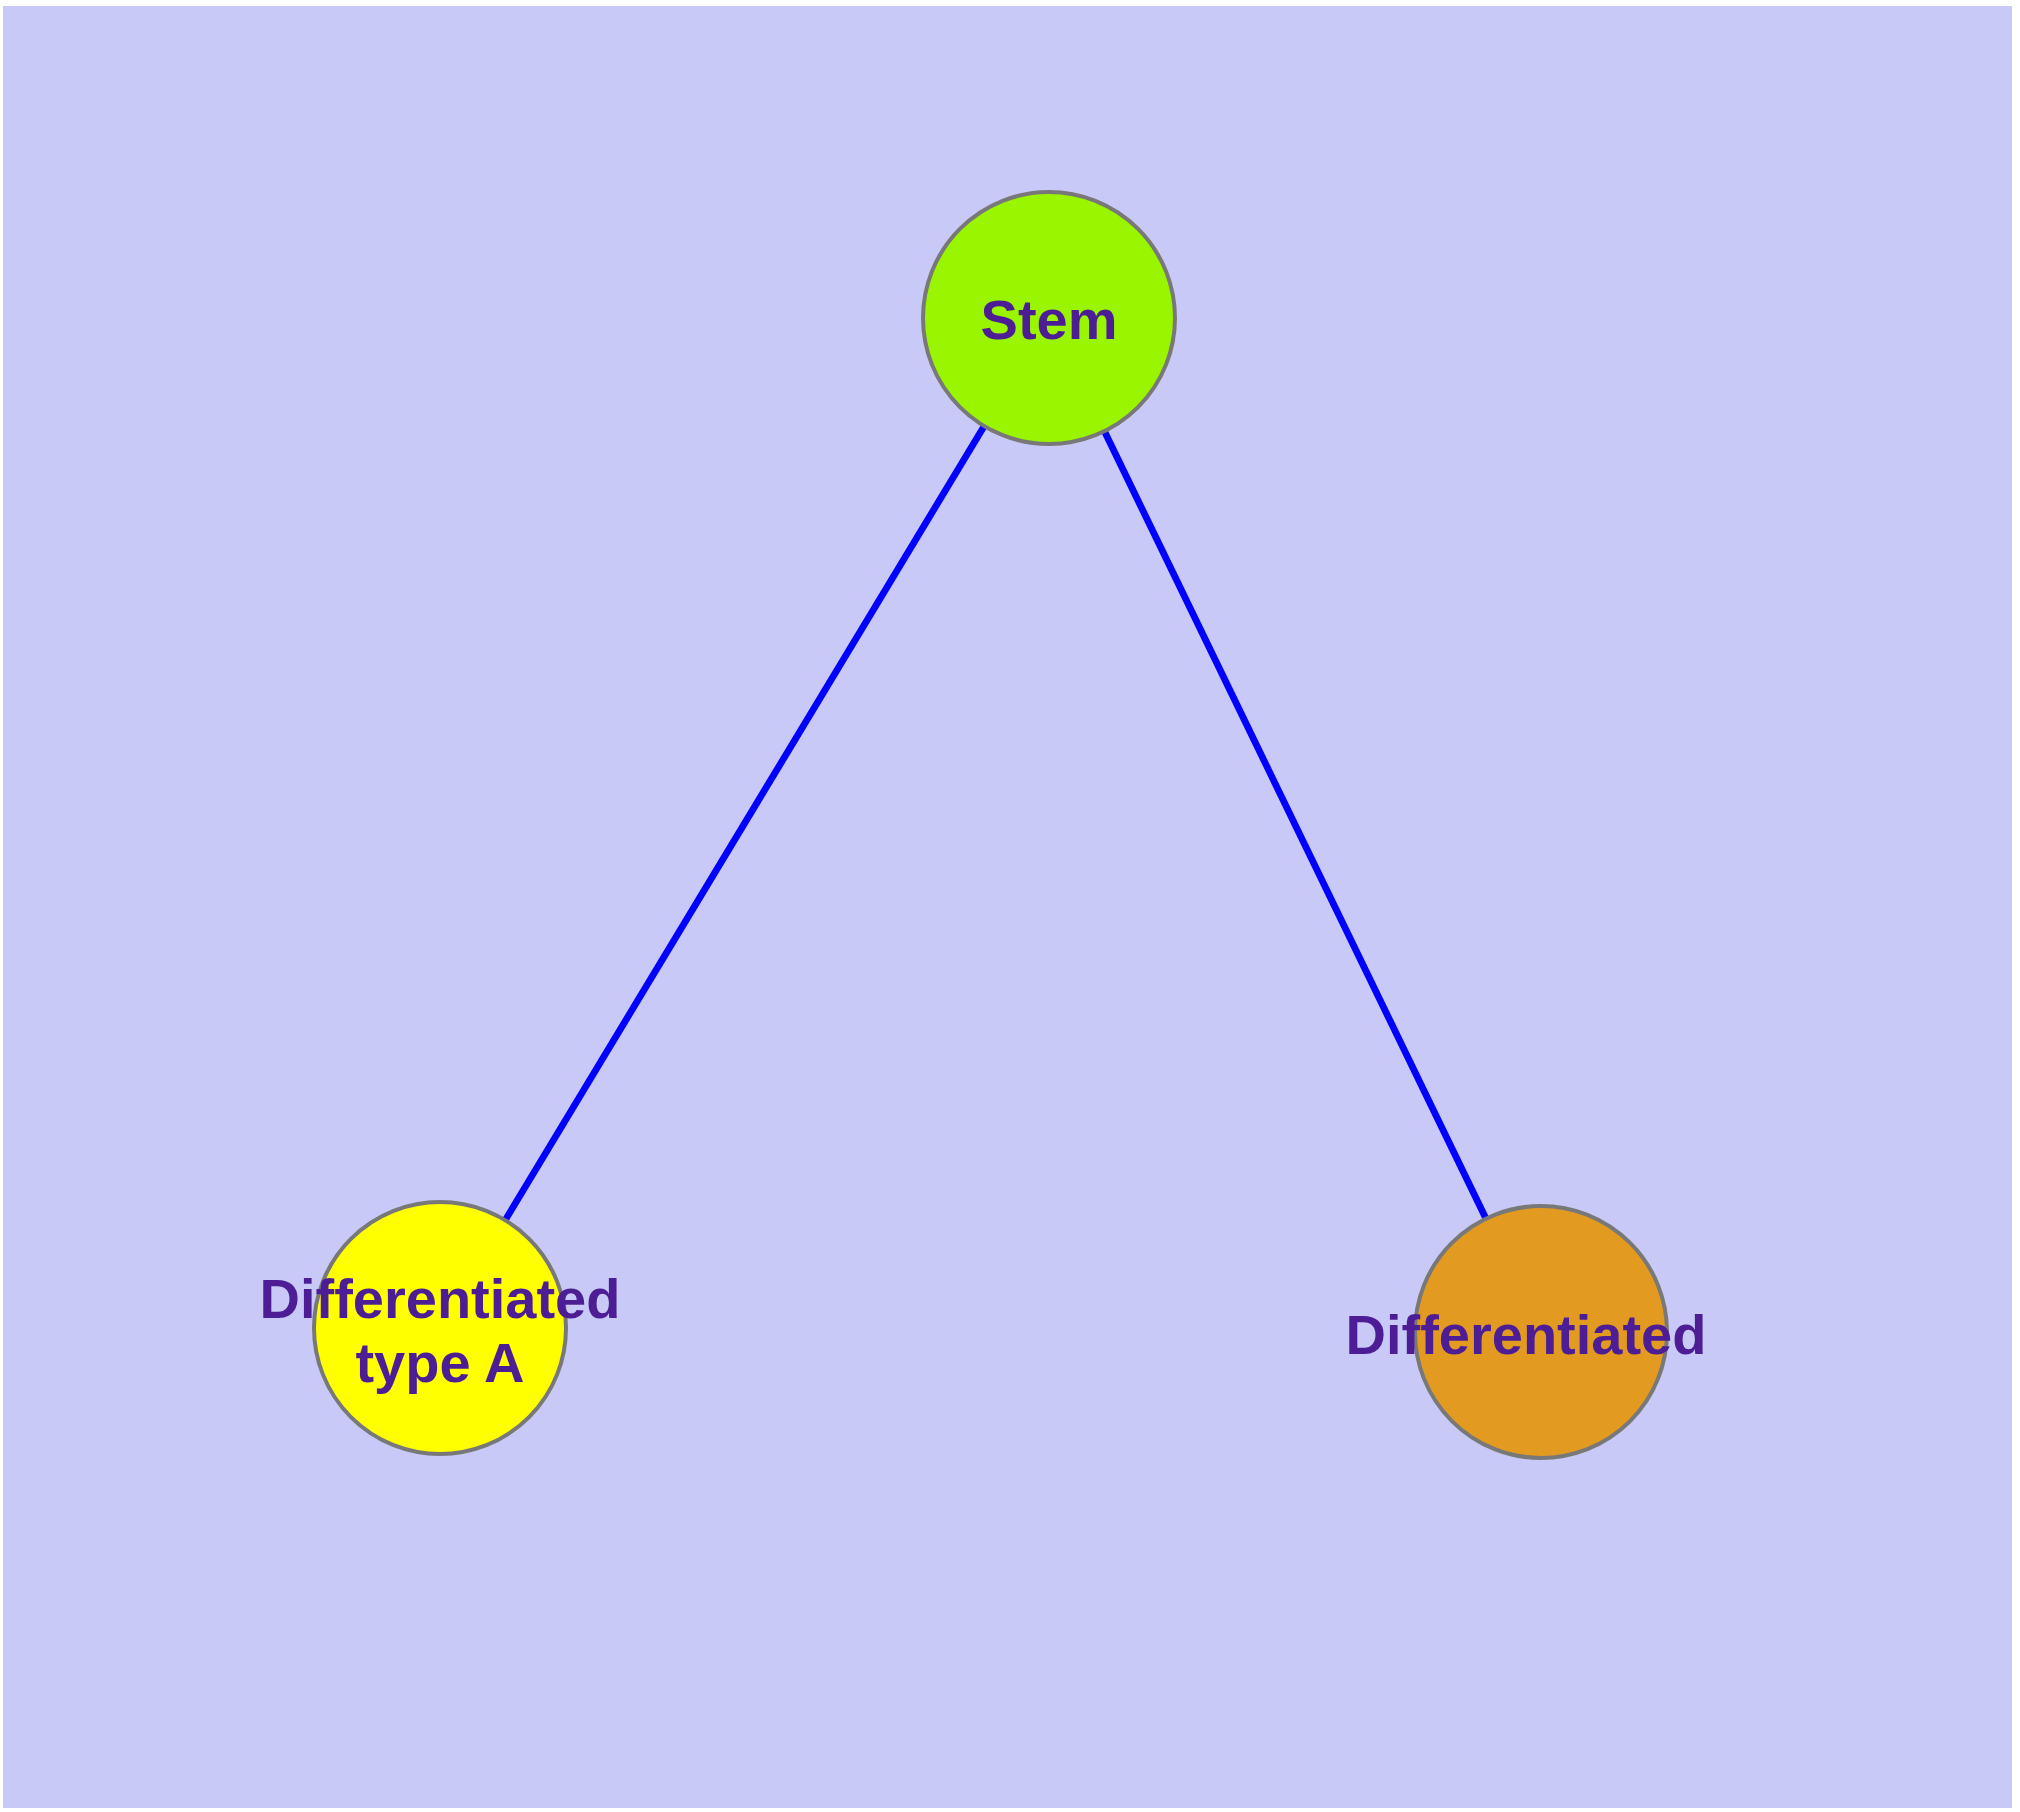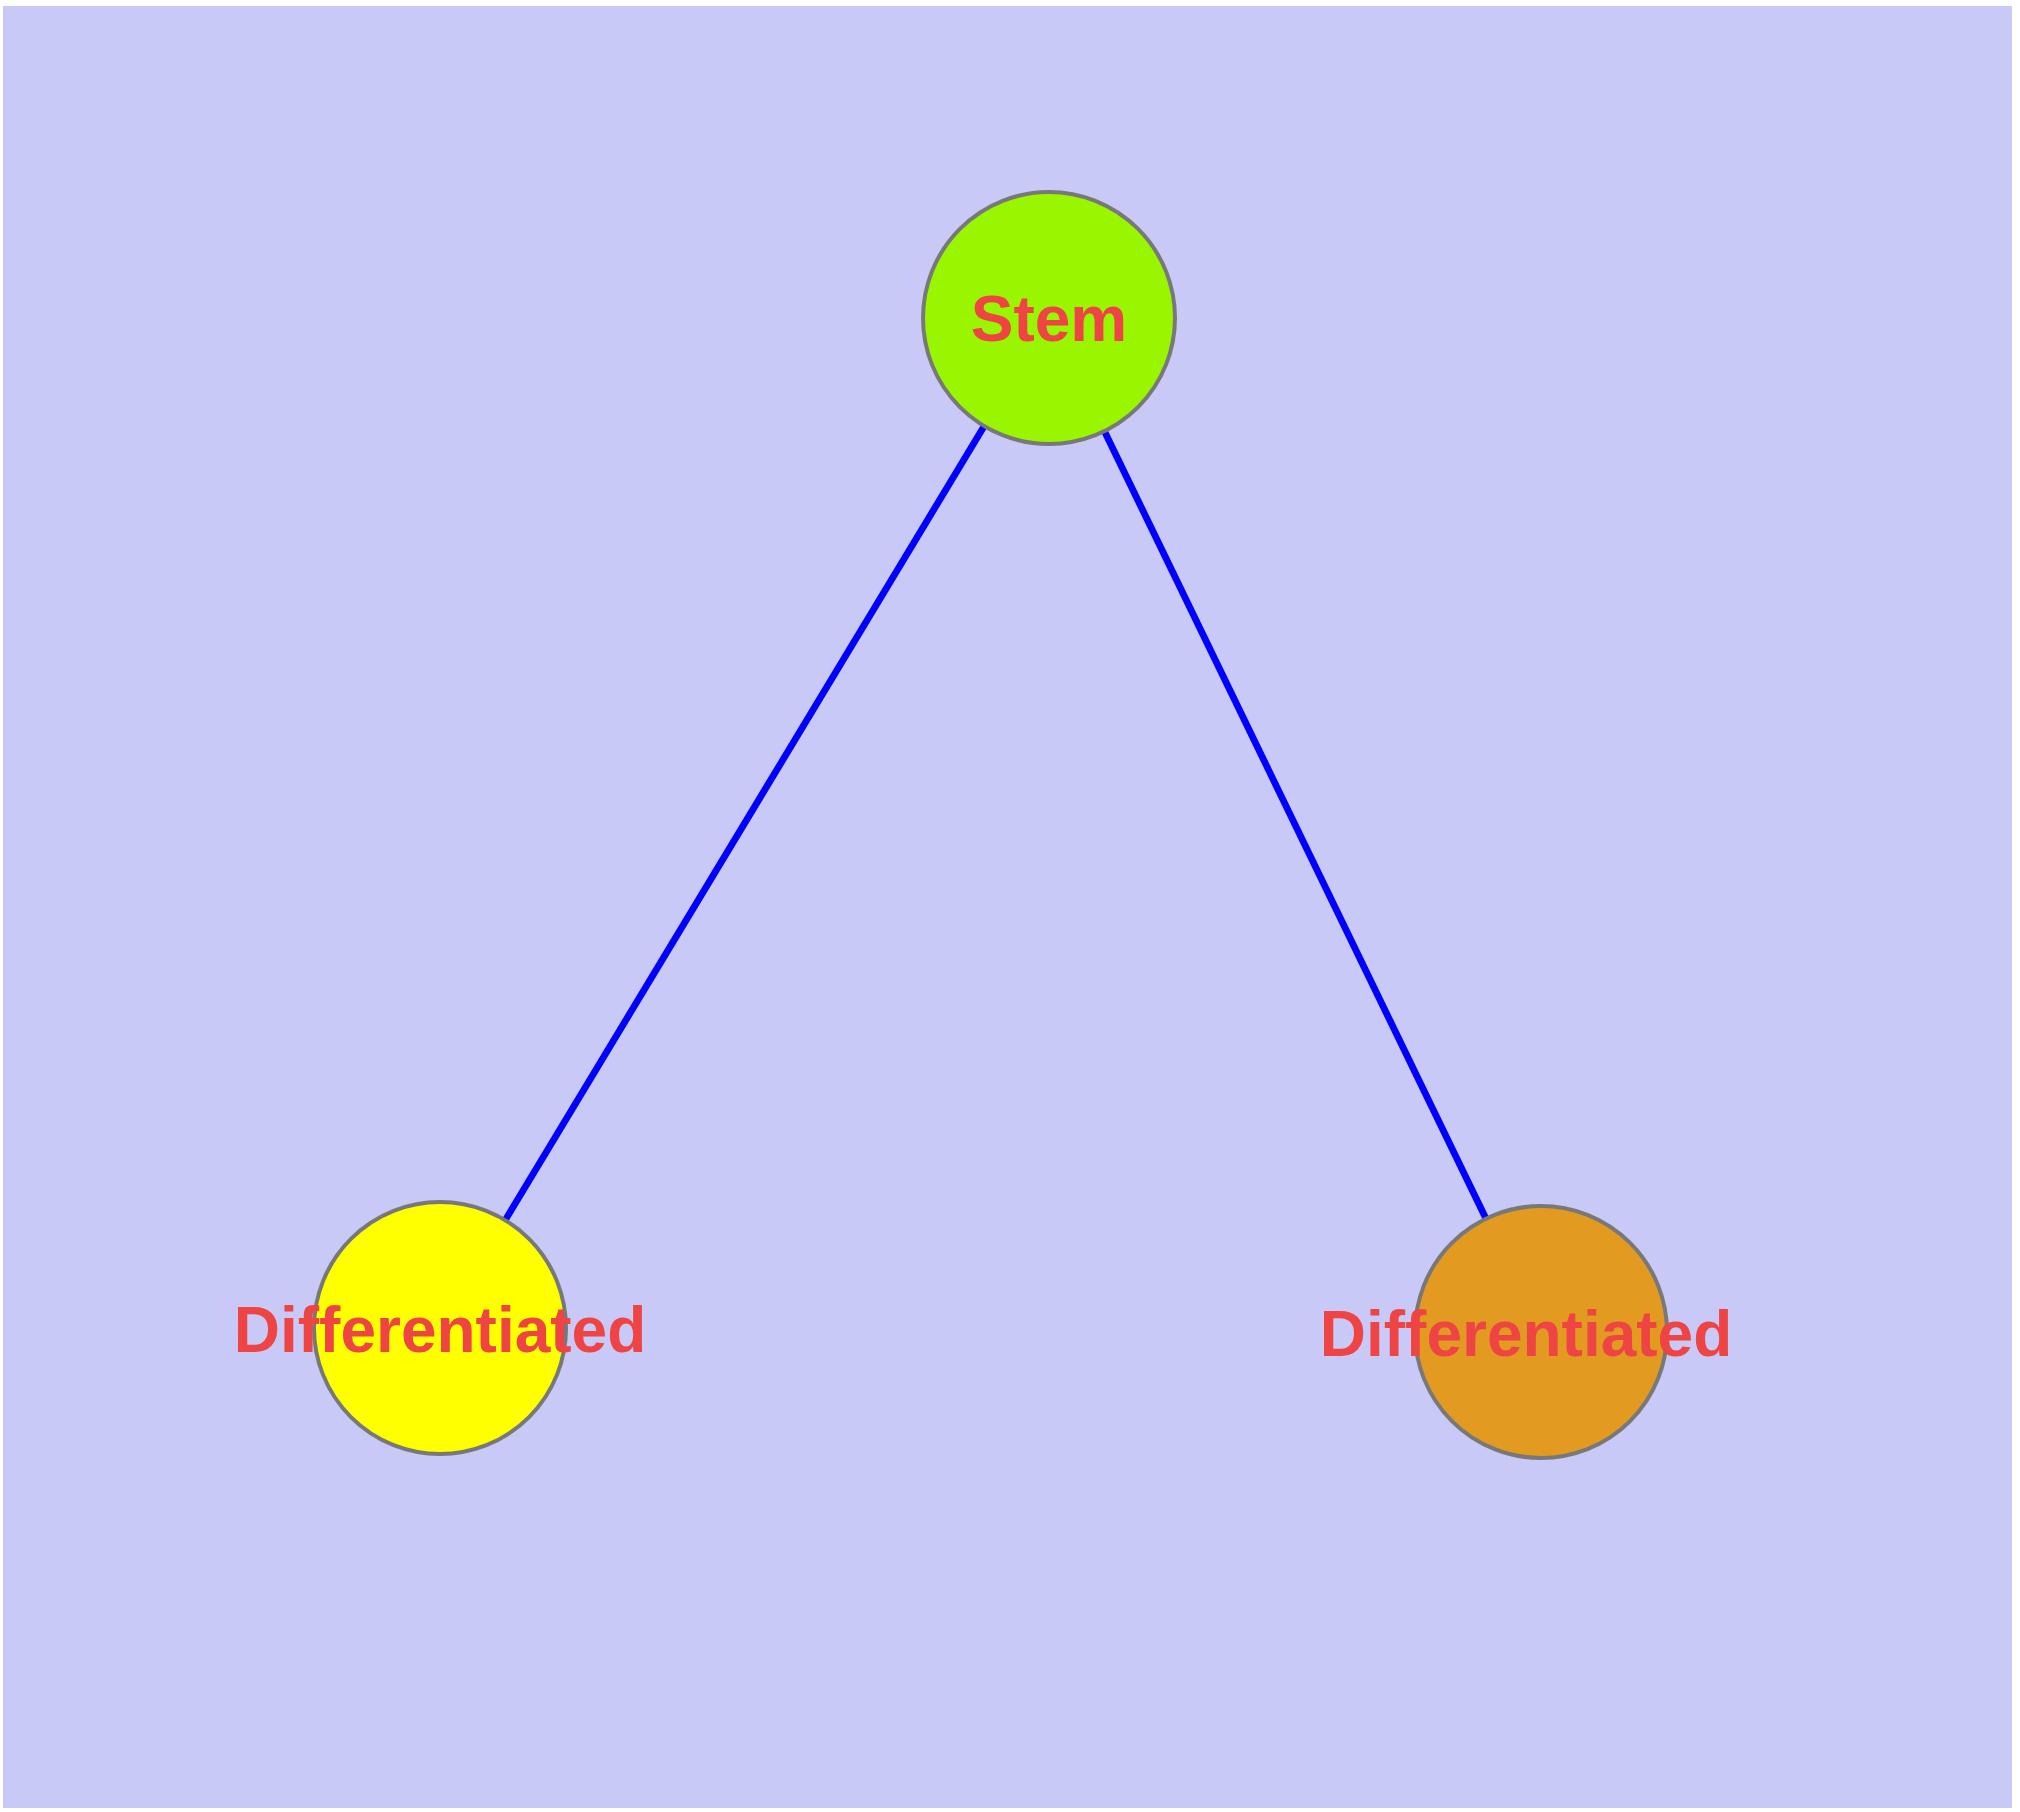--- a/index.html
+++ b/index.html
@@ -35,23 +35,23 @@
     border-radius: 50%;
     z-index: 2;
   }
   .node-stem   { left: 921px; top: 190px;  }
   .node-type-a { left: 312px;  top: 1200px; }
   .node-type-b { left: 1413px; top: 1204px; }
   .node-label {
     position: absolute;
     transform: translate(-50%, -50%);
     z-index: 3;
-    color: #ef4444;
+    color: #4c1d95;
     font-weight: bold;
-    font-size: 64px;
+    font-size: 56px;
     line-height: 1.15;
     text-align: center;
     white-space: nowrap;
   }
   .label-stem   { left: 1049px; top: 320px;  }
   .label-type-a { left: 440px;  top: 1331px; }
   .label-type-b { left: 1526px; top: 1335px; }
   .label-line { display: block; }
 </style>
 </head>
@@ -69,18 +69,19 @@
 <div class="node node-type-a" style="background-color: rgb(255, 255, 0);"></div>
 
 <div class="node node-type-b" style="background-color: rgb(226, 155, 32);"></div>
 
 <div class="node-label label-stem">
   <span class="label-line">Stem</span>
 </div>
 
 <div class="node-label label-type-a">
   <span class="label-line">Differentiated</span>
+  <span class="label-line">type A</span>
 </div>
 
 <div class="node-label label-type-b">
   <span class="label-line">Differentiated</span>
 </div>
 
 
 </body></html>

